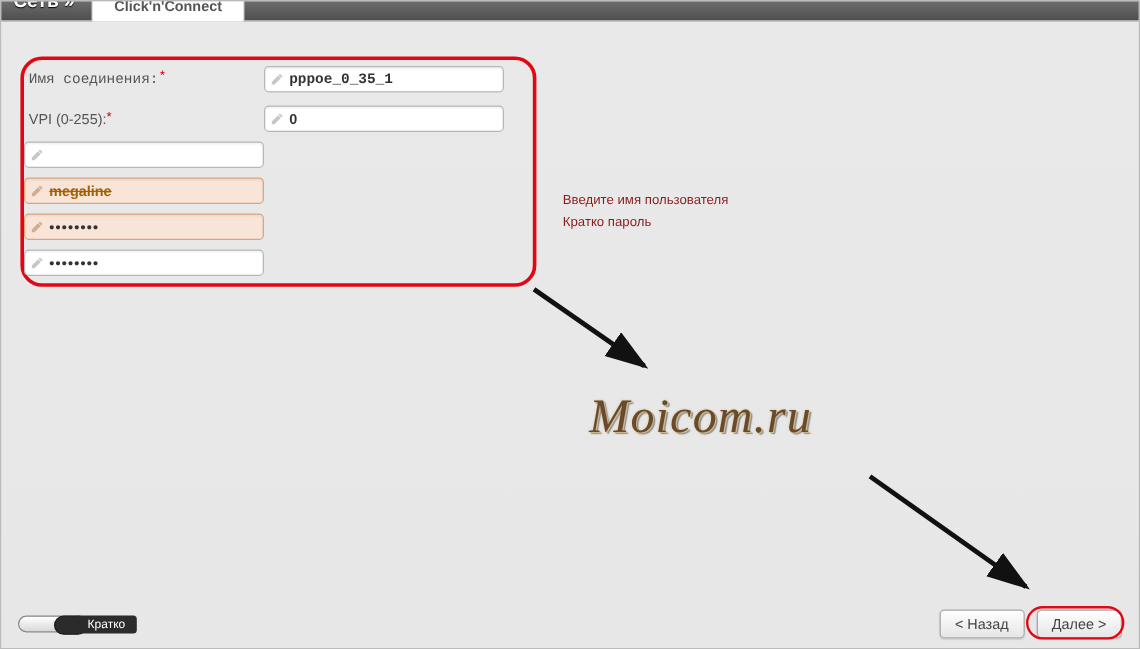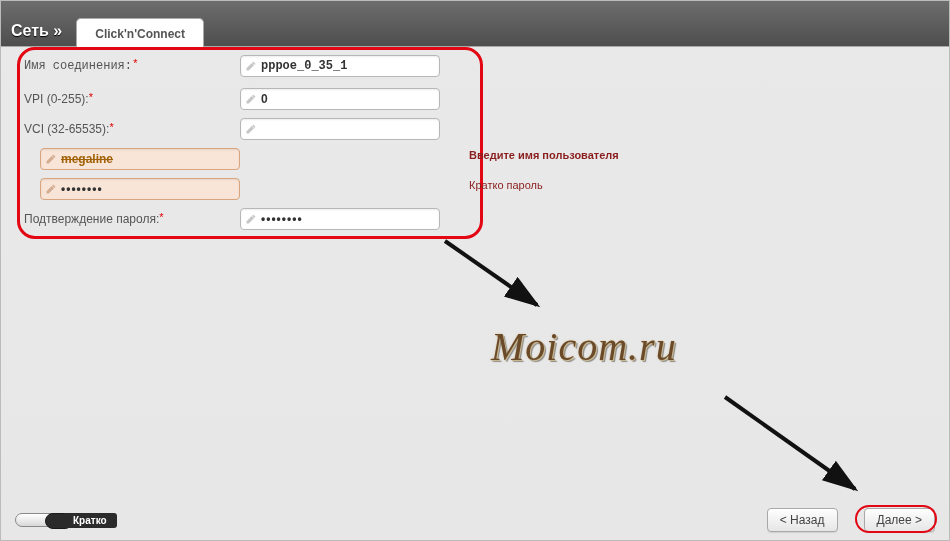--- a/index.html
+++ b/index.html
@@ -14,21 +14,21 @@
     width: 950px;
     height: 541px;
     background: linear-gradient(#e9e9e9,#e7e7e7);
     border: 1px solid #bbb;
     position: relative;
     overflow: hidden;
   }
   .tabbar {
     display: flex;
     align-items: flex-end;
-    height: 46px;
+    height: 17px;
     background: linear-gradient(#6d6d6d,#4e4e4e);
     padding: 0 10px;
     border-bottom: 1px solid #aaa;
   }
   .tab-net {
     color: #fff;
     font-size: 16px;
     font-weight: bold;
     padding: 6px 8px 6px 0;
     text-shadow: 0 1px 1px #000;
@@ -43,21 +43,21 @@
     border-bottom: none;
     border-radius: 5px 5px 0 0;
     margin-left: 6px;
     position: relative;
     top: 1px;
   }
   .form-area {
     position: absolute;
     left: 16px;
     top: 46px;
-    width: 466px;
+    width: 430px;
     height: 192px;
     border: 3px solid #e30613;
     border-radius: 18px;
     padding: 6px 0 0 0;
   }
   .row {
     display: flex;
     align-items: center;
     height: 30px;
   }
@@ -72,21 +72,20 @@
   .field {
     width: 200px;
     height: 22px;
     border: 1px solid #b7b7b7;
     border-radius: 4px;
     background: #fff;
     display: flex;
     align-items: center;
     padding: 0 4px;
     box-shadow: inset 0 1px 2px rgba(0,0,0,0.08);
-    margin-left: 20px;
   }
   .field.warn {
     background: #f9e4d8;
     border-color: #d8a57e;
   }
   .pencil {
     width: 12px; height: 12px;
     display: inline-block;
     margin-right: 4px;
     opacity: .55;
@@ -104,21 +103,21 @@
     padding: 0;
   }
   .val.strike { text-decoration: line-through; color: #a16207;}
   .val.dots { letter-spacing: 1px; font-weight: bold;}
   .err {
     position: absolute;
     left: 468px;
     font-size: 11px;
     color: #8a1d1d;
   }
-  .err1 { top: 148px; font-weight: bold; }
+  .err1 { top: 160px; }
   .err2 { top: 178px; }
 
   .watermark {
     position: absolute;
     left: 490px; top: 322px;
     font-family: Georgia, 'Times New Roman', serif;
     font-size: 40px;
     font-style: italic;
     color: #6b4a2a;
     text-shadow:
@@ -159,28 +158,28 @@
     right:-1px; top:-1px;
     width: 26px; height: 14px;
     background: #2b2b2b;
     border: 1px solid #1a1a1a;
     border-radius: 10px;
   }
   .toggle-label {
     background: #2b2b2b;
     color: #fff;
     font-size: 10px;
-    font-weight: bold;
+    font-weight: normal;
     padding: 2px 10px;
     border-radius: 3px;
     margin-left: -10px;
     position: relative;
     z-index: 2;
   }
-  .btns { display: flex; gap: 26px; align-items: center;}
+  .btns { display: flex; gap: 10px; align-items: center;}
   .btn {
     border: 1px solid #a9a9a9;
     background: linear-gradient(#fefefe,#e6e6e6);
     border-radius: 4px;
     padding: 4px 12px;
     font-size: 12px;
     color: #444;
     cursor: pointer;
     box-shadow: 0 1px 0 #fff inset, 0 1px 1px rgba(0,0,0,.1);
   }
@@ -227,23 +226,20 @@
         <span class="pencil">
           <svg viewBox="0 0 16 16">
               <path fill="#9a9a9a" d="M2 11l7-7 3 3-7 7H2v-3zM11 2l3 3-1.5 1.5-3-3L11 2z"></path>
             </svg>
         </span>
         <input class="val" value="0" style="">
       </div>
     </div>
 
     <div class="row">
-      <div class="lbl">
-        <span>VCI (32-65535):</span><span class="req">*</span>
-      </div>
       <div class="field">
         <span class="pencil">
           <svg viewBox="0 0 16 16">
               <path fill="#9a9a9a" d="M2 11l7-7 3 3-7 7H2v-3zM11 2l3 3-1.5 1.5-3-3L11 2z"></path>
             </svg>
         </span>
       </div>
     </div>
 
     <div class="row">
@@ -262,23 +258,20 @@
         <span class="pencil">
           <svg viewBox="0 0 16 16">
               <path fill="#b38159" d="M2 11l7-7 3 3-7 7H2v-3zM11 2l3 3-1.5 1.5-3-3L11 2z"></path>
             </svg>
         </span>
         <span class="val dots">••••••••</span>
       </div>
     </div>
 
     <div class="row">
-      <div class="lbl">
-        <span>Подтверждение пароля:</span><span class="req">*</span>
-      </div>
       <div class="field">
         <span class="pencil">
           <svg viewBox="0 0 16 16">
               <path fill="#9a9a9a" d="M2 11l7-7 3 3-7 7H2v-3zM11 2l3 3-1.5 1.5-3-3L11 2z"></path>
             </svg>
         </span>
         <span class="val dots">••••••••</span>
       </div>
     </div>
 

